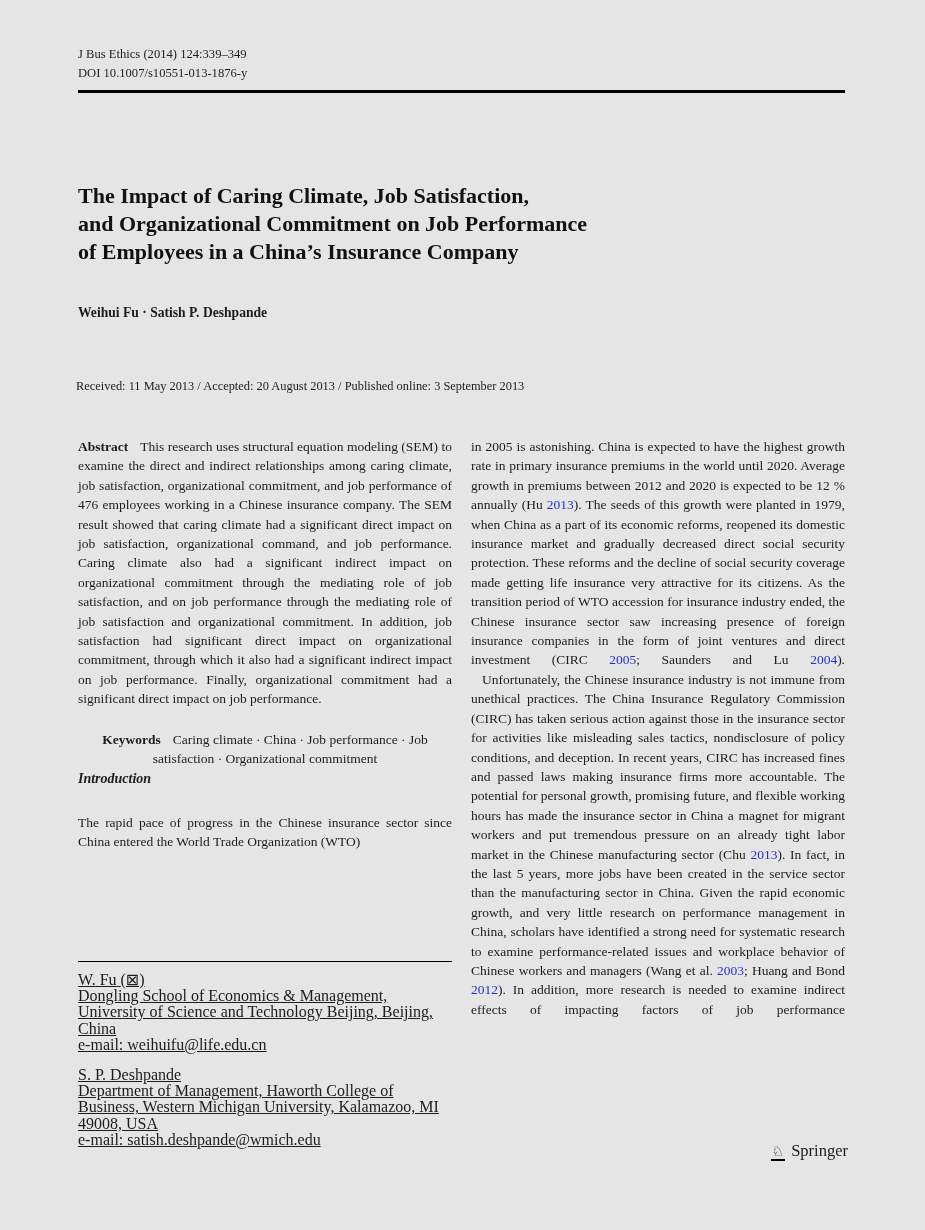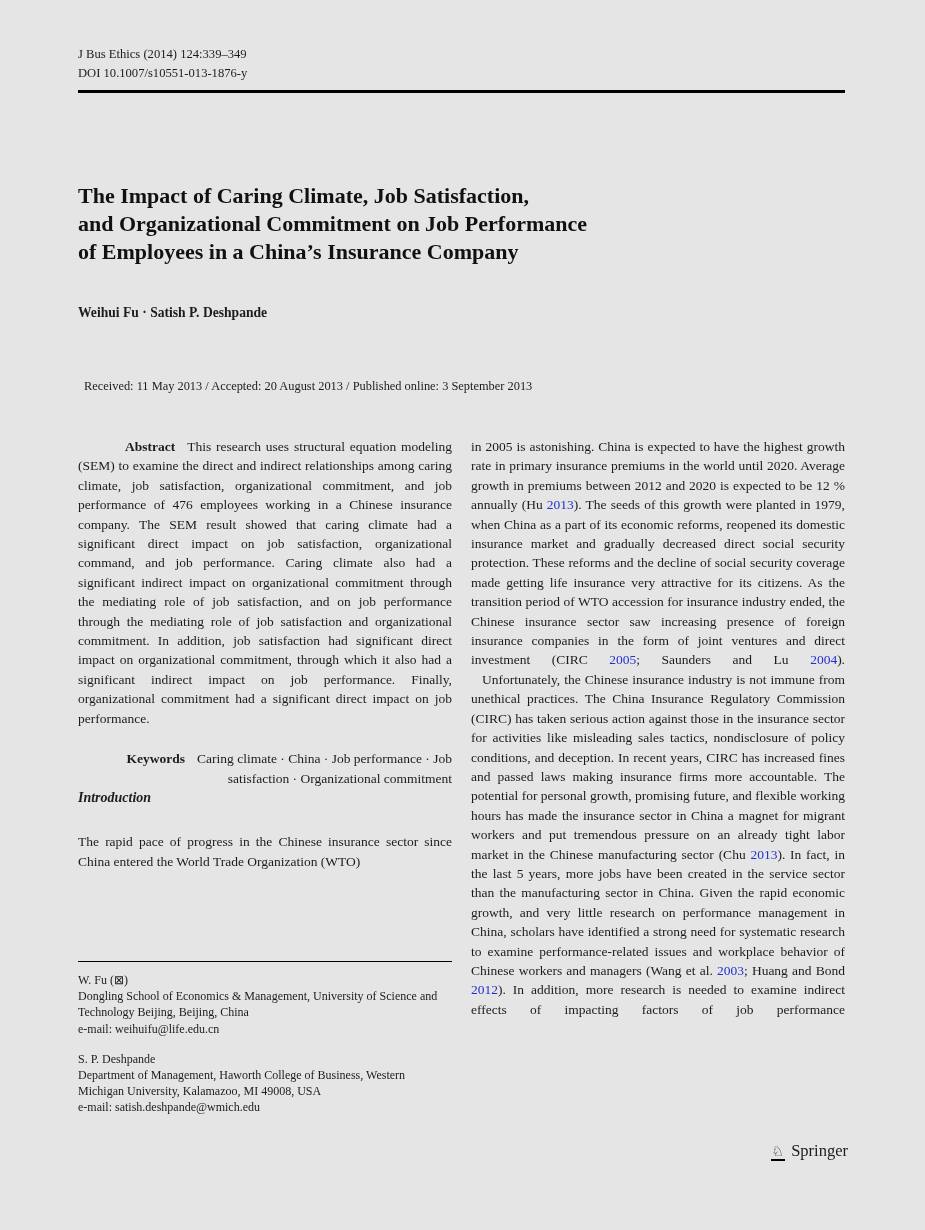--- a/index.html
+++ b/index.html
@@ -23,47 +23,47 @@
     position:absolute;left:78px;top:162px;width:720px;
     font-size:22px;font-weight:bold;line-height:28px;
     color:#111;
     margin-top:20px;
   }
   .authors-line{
     position:absolute;left:78px;top:273px;
     font-size:13.6px;font-weight:bold;margin-top:32px;
   }
   .received-block{
-    position:absolute;left:84px;top:378px;
+    position:absolute;left:76px;top:378px;
     font-size:12.4px;line-height:16.5px;
   }
   .columns{
     position:absolute;left:78px;top:437px;width:767px;
     display:flex;gap:19px;
   }
   .col{
     width:374px;
     font-size:13.5px;line-height:19.4px;
   }
   .col p{margin:0;}
   .just{text-align:justify;}
   .cont{text-align-last:justify;}
-  .label-bold{font-weight:bold;margin-right:12px;margin-left:47px;}
-  .keywords-p{margin-top:21px !important;text-align:right;}
+  .label-bold{font-weight:bold;margin-right:12px;}
+  .keywords-p{margin-top:21px !important;text-align:center;}
   .section-heading{
     font-size:14px;font-weight:bold;
     margin:36px 0 0 0;
     font-style:italic;
   }
   .intro-p{margin-top:25px !important;}
   .indent{text-indent:11px;}
   .cite{color:var(--blue,#2231cd);}
   .footnote{
     position:absolute;left:78px;top:961px;width:374px;
-    font-size:12px;line-height:16.2px;
+    font-size:16px;line-height:16.2px;text-decoration:underline;
   }
   .footnote-rule{
     border:none;border-top:1.4px solid #000;
     margin:0 0 10px 0;width:374px;
   }
   .fn-block{margin:0 0 14px 0;}
   .fn-block:last-child{margin-bottom:5px;}
   .springer-logo{
     position:absolute;top:1141px;right:77px;
     display:flex;align-items:flex-end;gap:6px;

